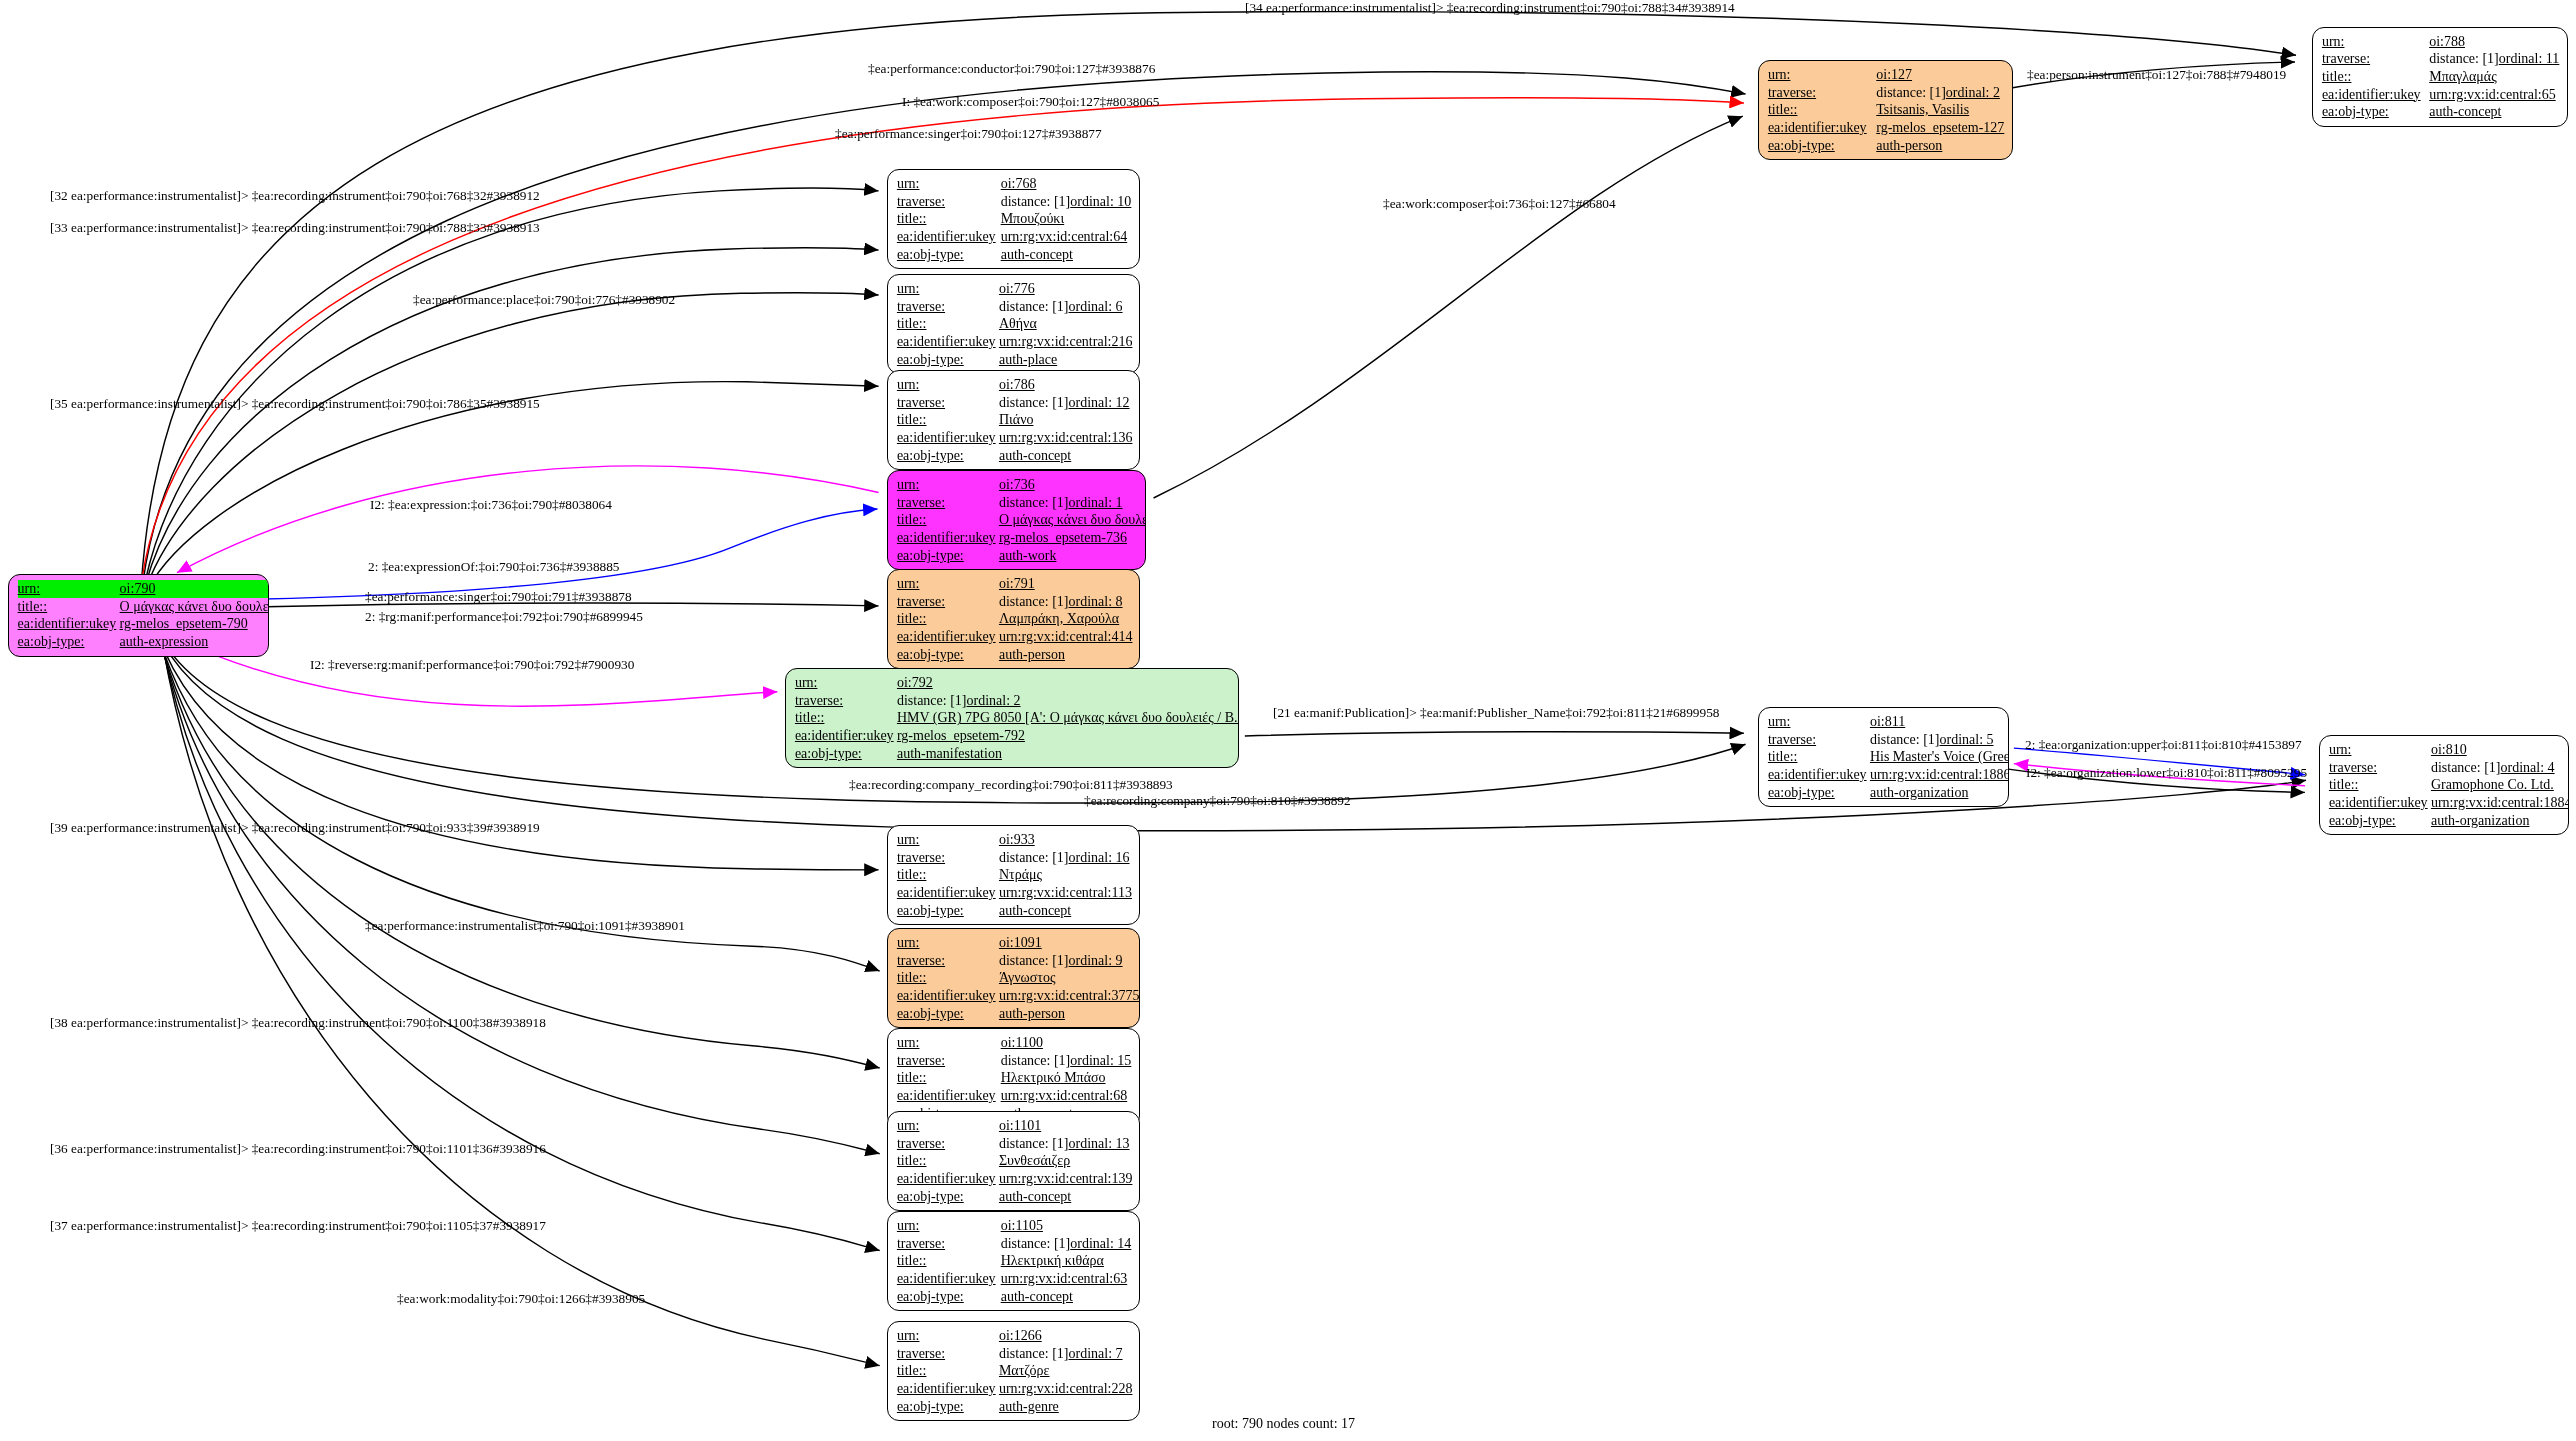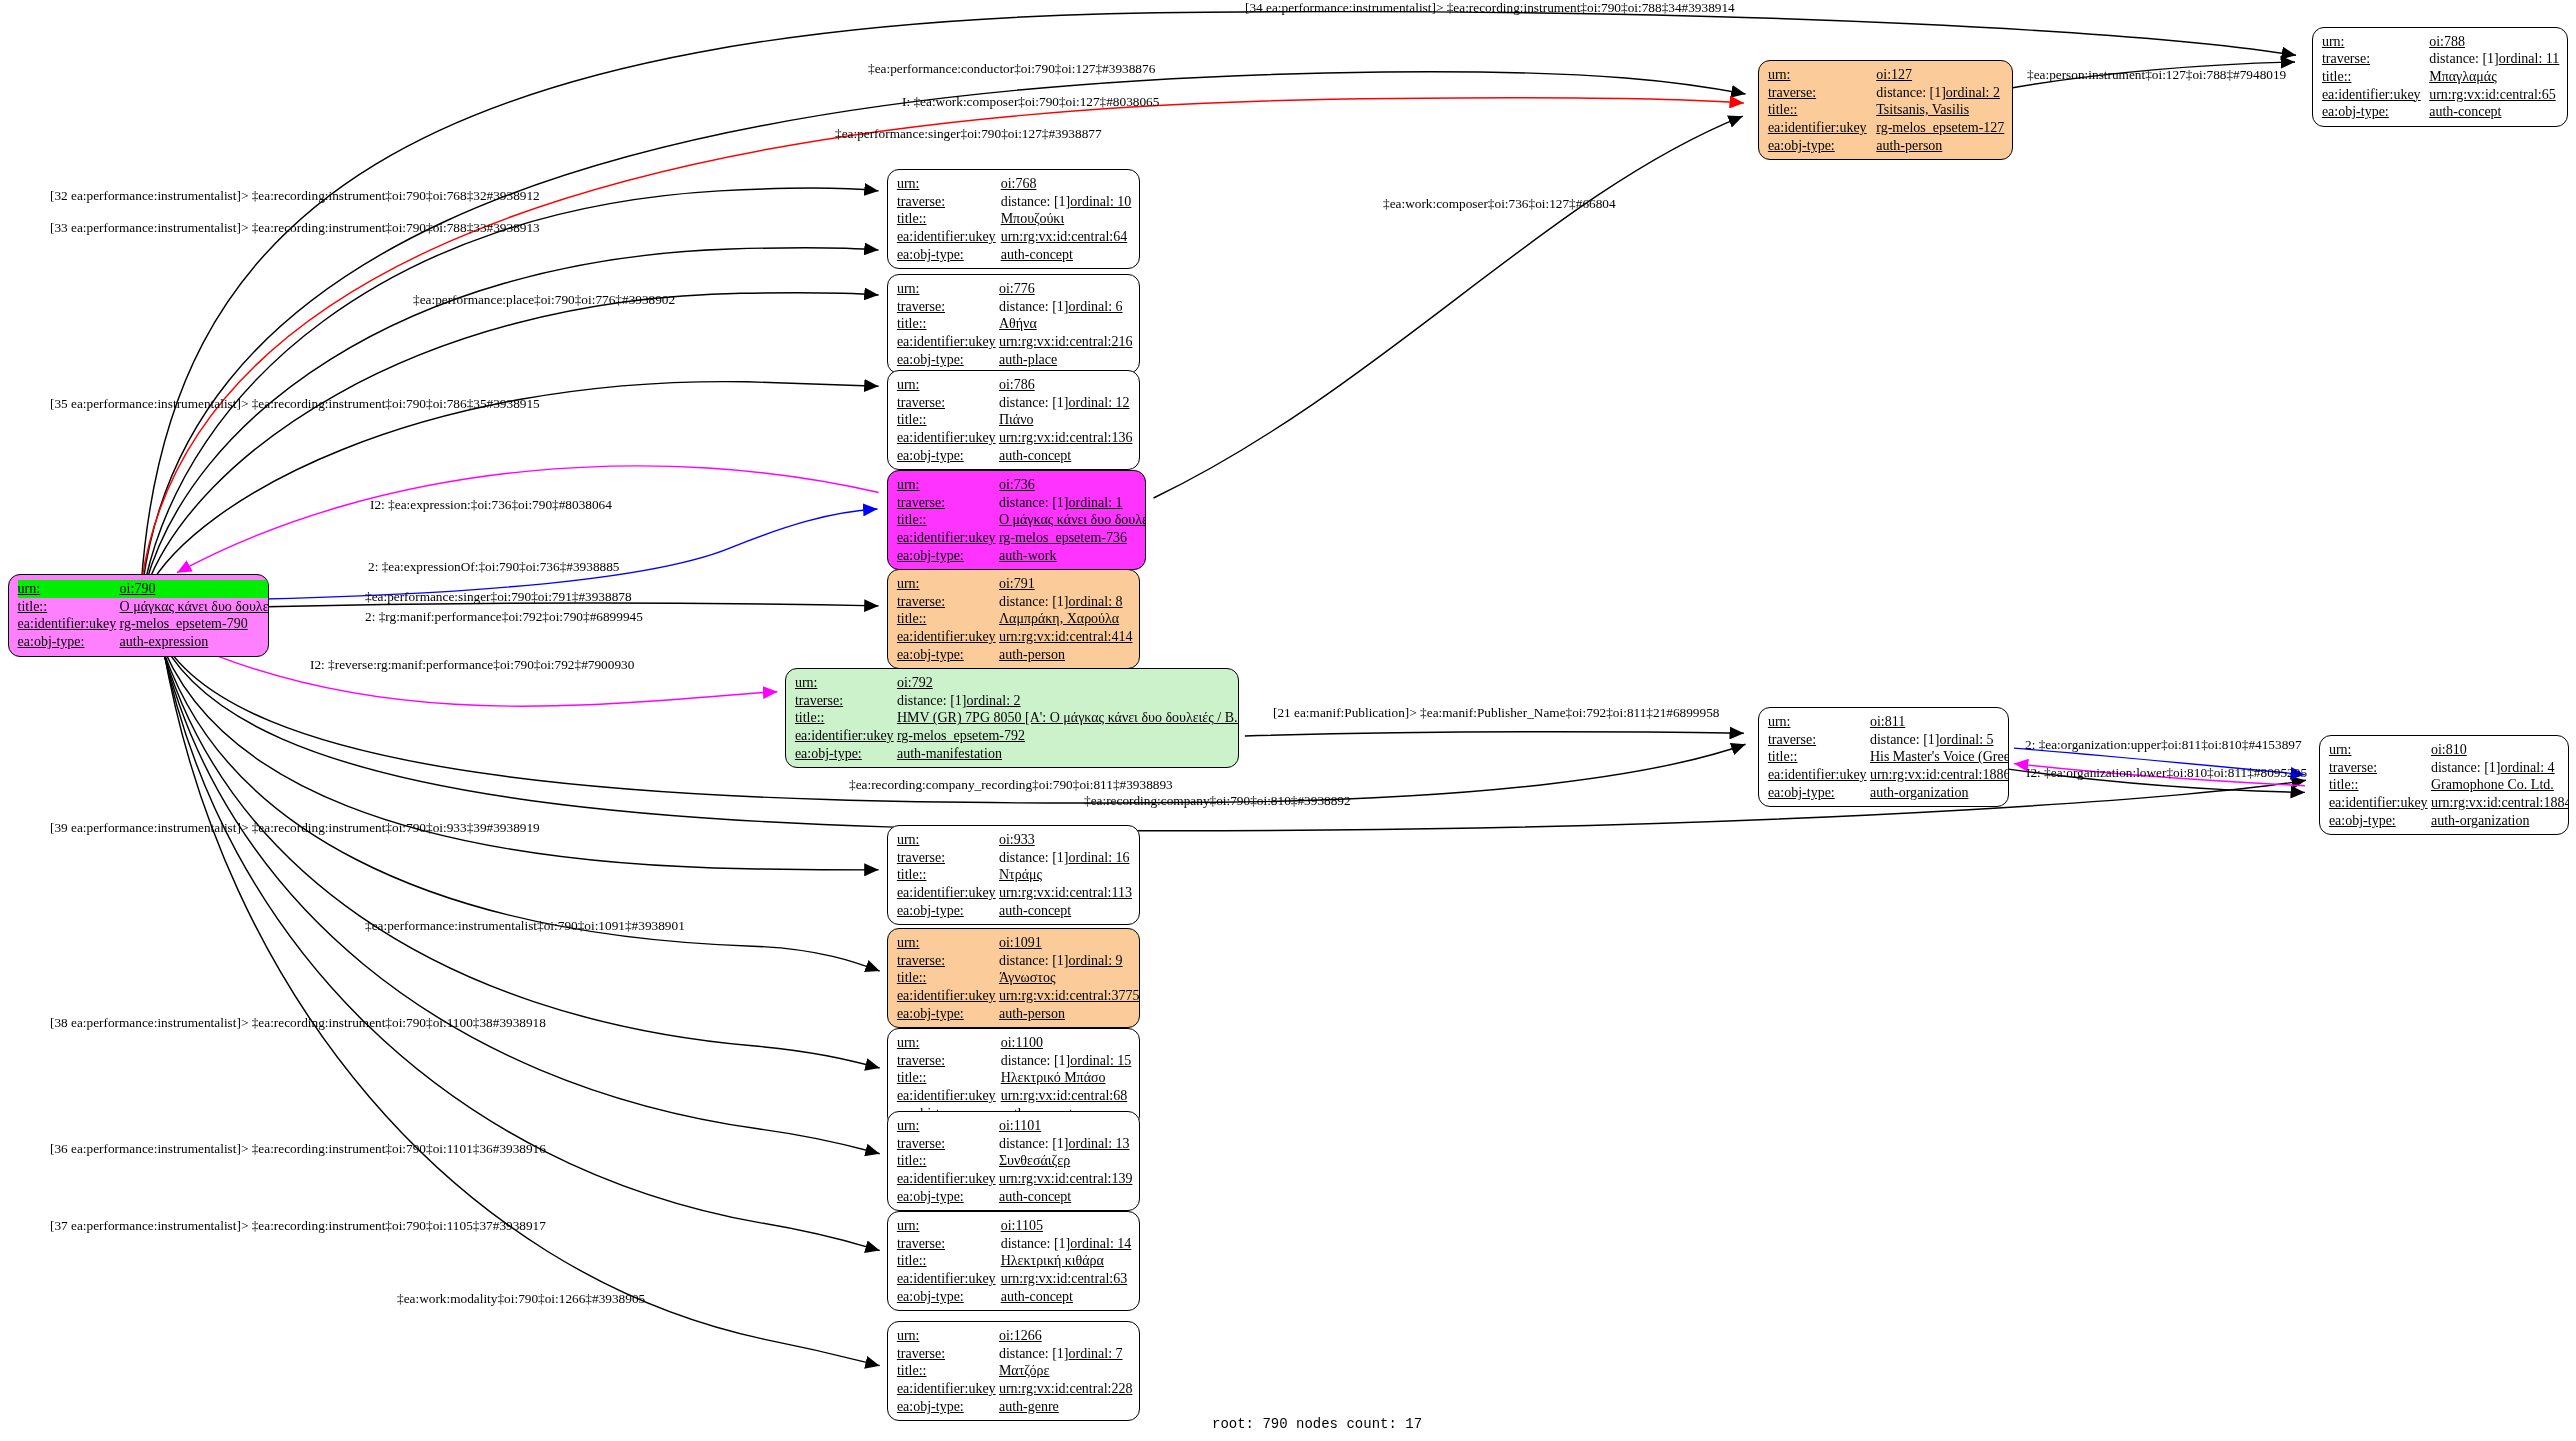--- a/index.html
+++ b/index.html
@@ -43,21 +43,20 @@
     font-family:"Liberation Serif","DejaVu Serif",serif;
     font-size:13.3px;
     color:#000000;
     white-space:nowrap;
   }
   .footer{
     position:absolute;
     font-size:14px;
     color:#000;
     white-space:nowrap;
-    font-family:Liberation Mono, monospace;
   }
 </style>
 </head>
 <body>
 
 <div id="canvas">
 
   <svg id="edges" viewBox="0 0 4656 2606" preserveAspectRatio="none">
     <defs>
       <marker id="ab" markerWidth="11" markerHeight="9" refX="10" refY="4.5" orient="auto" markerUnits="strokeWidth">

